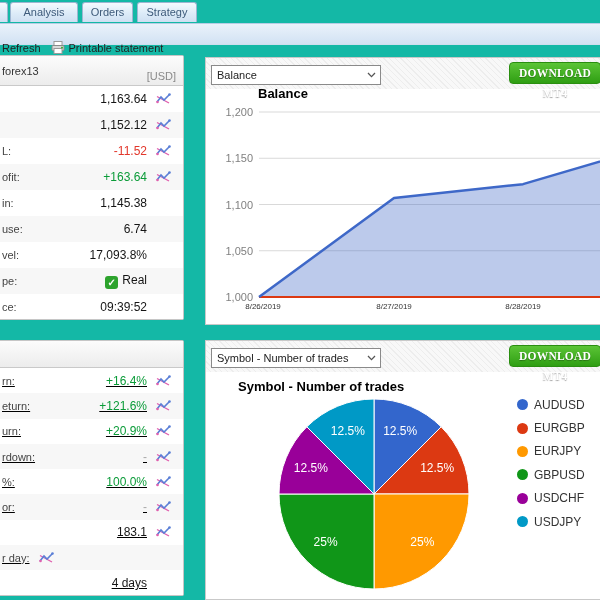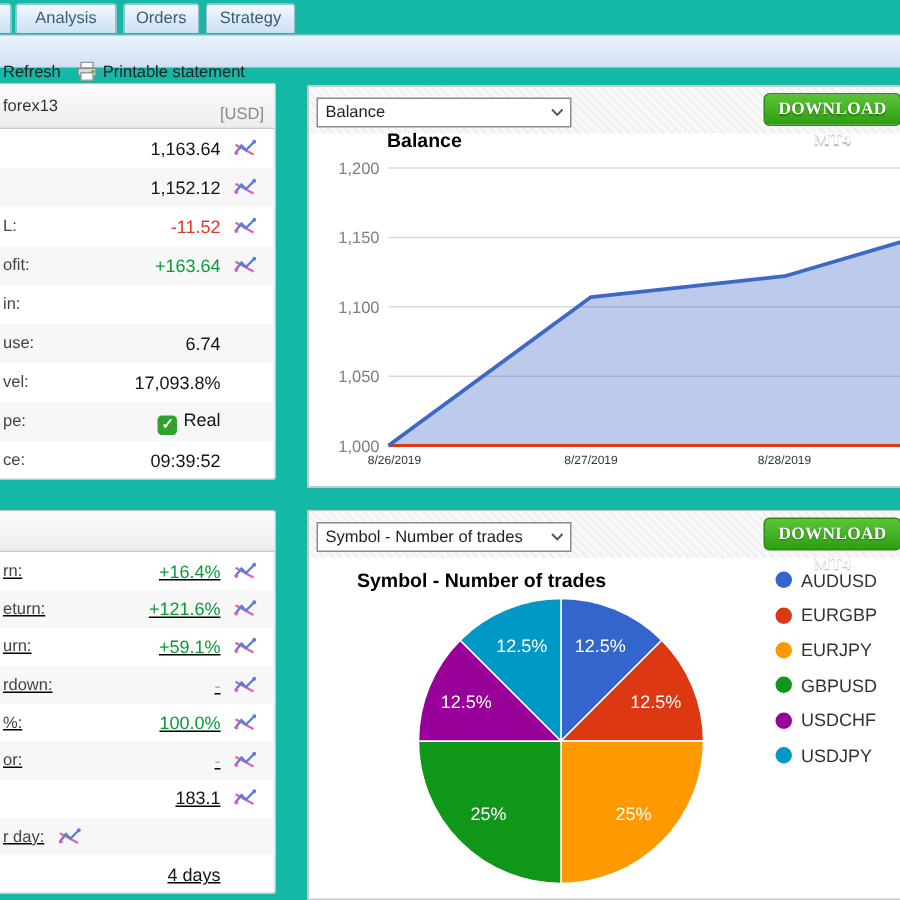--- a/index.html
+++ b/index.html
@@ -62,21 +62,21 @@
   .dl-btn{position:absolute;left:303px;top:4px;width:92px;height:22px;box-sizing:border-box;
         background:linear-gradient(#5bc436,#2f9e13);border:1px solid #2a8e10;border-radius:4px;
         color:#fff;font-weight:bold;font-size:11.5px;text-align:center;line-height:20px;
         text-shadow:0 1px 1px rgba(0,0,0,.35);letter-spacing:.2px;cursor:pointer;font-family:Liberation Serif, serif;}
   .chart-title{position:absolute;font-size:13px;font-weight:bold;color:#000;white-space:nowrap;}
   #balance-title{left:52px;top:28px;}
   #symbol-title{left:32px;top:38px;}
   svg.chart{position:absolute;left:0;top:0;overflow:hidden;}
 
   
-  .legend{position:absolute;left:311px;top:34px;}
+  .legend{position:absolute;left:311px;top:52px;}
   .legend-item{display:flex;align-items:center;height:23.4px;}
   .legend-dot{width:11px;height:11px;border-radius:50%;flex:none;}
   .legend-label{margin-left:6px;font-size:12px;color:#333;white-space:nowrap;}
 </style>
 </head>
 <body>
 
 <div id="screen">
 
   <div class="tabbar">
@@ -152,20 +152,21 @@
             <svg width="15" height="12" viewBox="0 0 15 12">
               <line x1="1" y1="3.5" x2="13" y2="10" stroke="#e05fae" stroke-width="1.4"></line>
               <polyline points="1,9 5,4 8,7 13.5,1.5" fill="none" stroke="#5b7fd6" stroke-width="1.6"></polyline>
               <circle cx="13.5" cy="1.5" r="1.3" fill="#5b7fd6"></circle>
               <circle cx="1.5" cy="9" r="1.3" fill="#e05fae"></circle>
             </svg>
           </span>
         </div>
         <div class="row">
           <span class="lbl">in:</span>
+          <span class="val c-black">1,145.38</span>
           <span class="ico"></span>
         </div>
         <div class="row">
           <span class="lbl">use:</span>
           <span class="val c-black">6.74</span>
           <span class="ico"></span>
         </div>
         <div class="row">
           <span class="lbl">vel:</span>
           <span class="val c-black">17,093.8%</span>
@@ -208,21 +209,21 @@
             <svg width="15" height="12" viewBox="0 0 15 12">
               <line x1="1" y1="3.5" x2="13" y2="10" stroke="#e05fae" stroke-width="1.4"></line>
               <polyline points="1,9 5,4 8,7 13.5,1.5" fill="none" stroke="#5b7fd6" stroke-width="1.6"></polyline>
               <circle cx="13.5" cy="1.5" r="1.3" fill="#5b7fd6"></circle>
               <circle cx="1.5" cy="9" r="1.3" fill="#e05fae"></circle>
             </svg>
           </span>
         </div>
         <div class="row">
           <span class="lbl">urn:</span>
-          <span class="val c-green">+59.1%</span>
+          <span class="val c-green">+20.9%</span>
           <span class="ico">
             <svg width="15" height="12" viewBox="0 0 15 12">
               <line x1="1" y1="3.5" x2="13" y2="10" stroke="#e05fae" stroke-width="1.4"></line>
               <polyline points="1,9 5,4 8,7 13.5,1.5" fill="none" stroke="#5b7fd6" stroke-width="1.6"></polyline>
               <circle cx="13.5" cy="1.5" r="1.3" fill="#5b7fd6"></circle>
               <circle cx="1.5" cy="9" r="1.3" fill="#e05fae"></circle>
             </svg>
           </span>
         </div>
         <div class="row">

